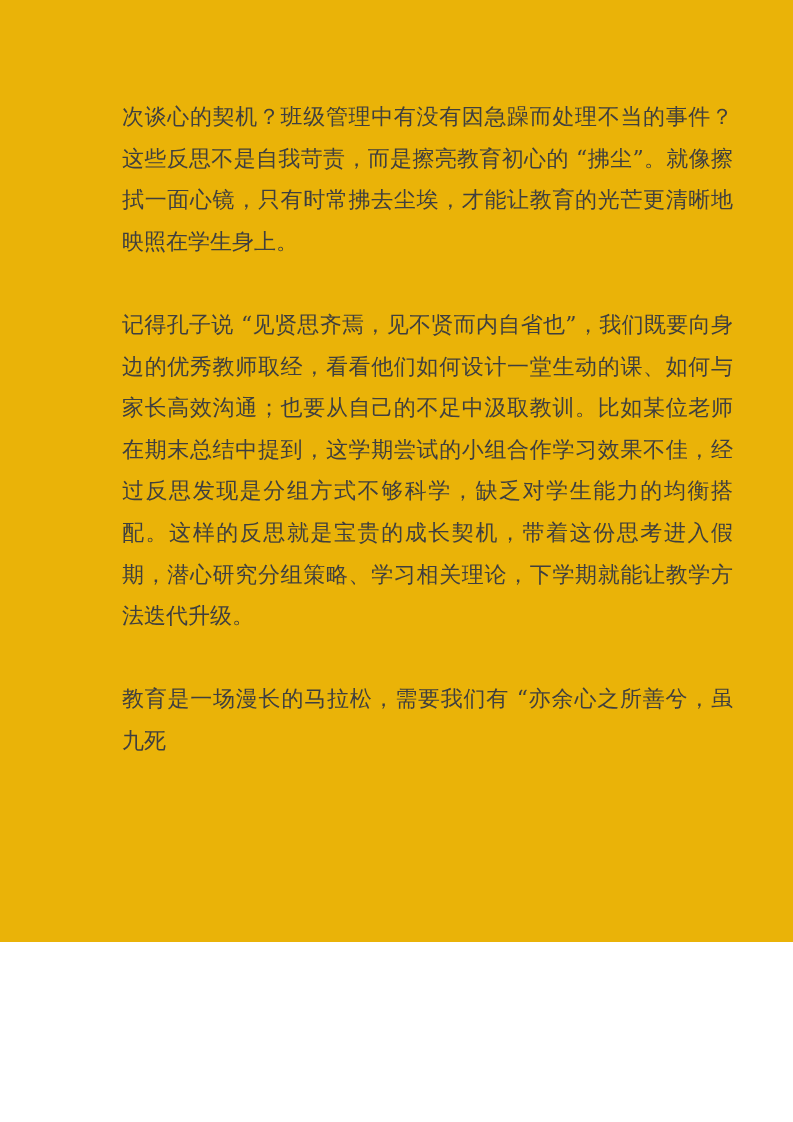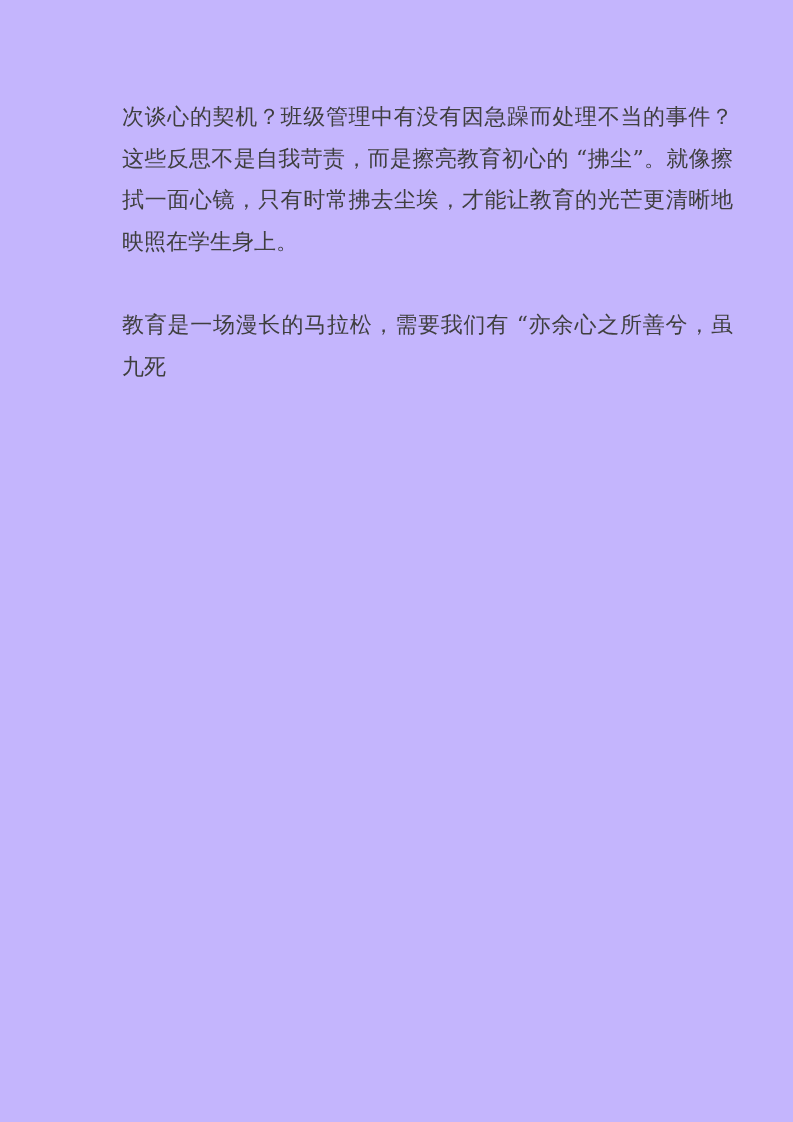--- a/index.html
+++ b/index.html
@@ -3,23 +3,23 @@
 <meta charset="utf-8">
 <style>
   html, body {
     margin: 0;
     padding: 0;
     background: #ffffff;
   }
   .page {
     position: relative;
     width: 793px;
-    height: 1122px;
+    height: 942px;
     box-sizing: border-box;
-    background: #c4b5fd;
+    background: #eab308;
     padding: 96px 60px 0 122px;
     overflow: hidden;
   }
   .doc-text {
     font-family: "DejaVu Serif", "Liberation Serif", serif;
     font-size: 22px;
     line-height: 41.6px;
     color: #3f3f3f;
     text-align: justify;
     text-justify: inter-character;
@@ -33,15 +33,16 @@
     font-weight: normal;
     line-height: 41.6px;
   }
 </style>
 </head>
 <body>
 
 <div class="page">
   <div class="doc-text">
     <p>次谈心的契机？班级管理中有没有因急躁而处理不当的事件？这些反思不是自我苛责，而是擦亮教育初心的 “拂尘”。就像擦拭一面心镜，只有时常拂去尘埃，才能让教育的光芒更清晰地映照在学生身上。</p>
+    <p>记得孔子说 “见贤思齐焉，见不贤而内自省也”，我们既要向身边的优秀教师取经，看看他们如何设计一堂生动的课、如何与家长高效沟通；也要从自己的不足中汲取教训。比如某位老师在期末总结中提到，这学期尝试的小组合作学习效果不佳，经过反思发现是分组方式不够科学，缺乏对学生能力的均衡搭配。这样的反思就是宝贵的成长契机，带着这份思考进入假期，潜心研究分组策略、学习相关理论，下学期就能让教学方法迭代升级。</p>
     <p>教育是一场漫长的马拉松，需要我们有 “亦余心之所善兮，虽九死</p>
   </div>
 </div>
 
 </body></html>

